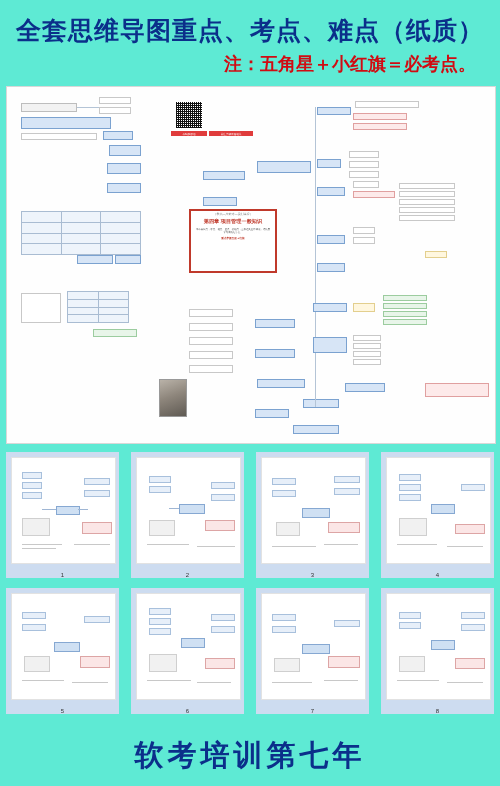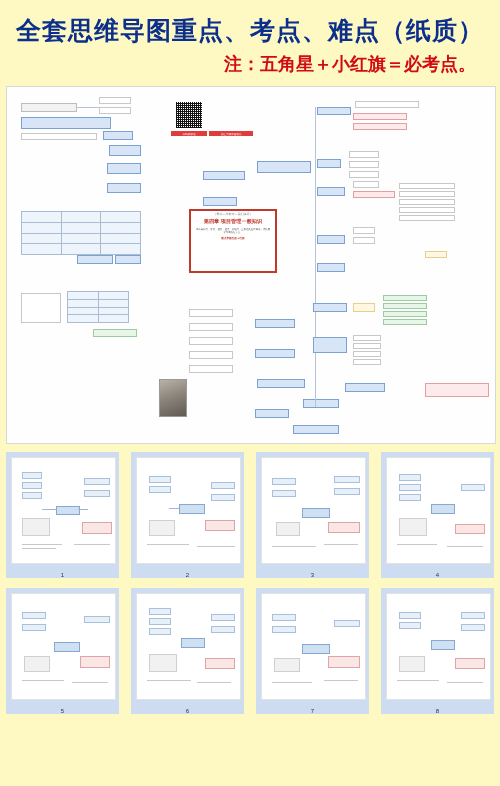--- a/index.html
+++ b/index.html
@@ -5,21 +5,21 @@
   html,body{margin:0;padding:0;}
   body{
     width:500px;height:786px;
     background:#ffffff;
     font-family:"Liberation Sans","DejaVu Sans",sans-serif;
     position:relative;
     overflow:hidden;
   }
   .page{
     width:500px;height:786px;position:relative;
-    background:#fef9c3;
+    background:#5eead4;
   }
   
   .header{
     height:78px;width:100%;position:relative;
   }
   .title-main{
     position:absolute;left:0;top:14px;width:100%;
     text-align:center;
     font-size:25px;font-weight:bold;color:#0b2f8a;
     letter-spacing:1px;
@@ -392,14 +392,17 @@
           <div class="tn-box r" style="left:68px;top:64px;width:28px;height:9px;"></div>
           <div class="tn-txt" style="left:10px;top:86px;width:42px;"></div>
           <div class="tn-txt" style="left:60px;top:88px;width:36px;"></div>
         </div>
         <div class="thumb-num">8</div>
       </div>
     </div>
 
   </div>
 
+  <div class="footer">
+    <div class="footer-text">软考培训第七年</div>
+  </div>
 
 </div>
 
 </body></html>

